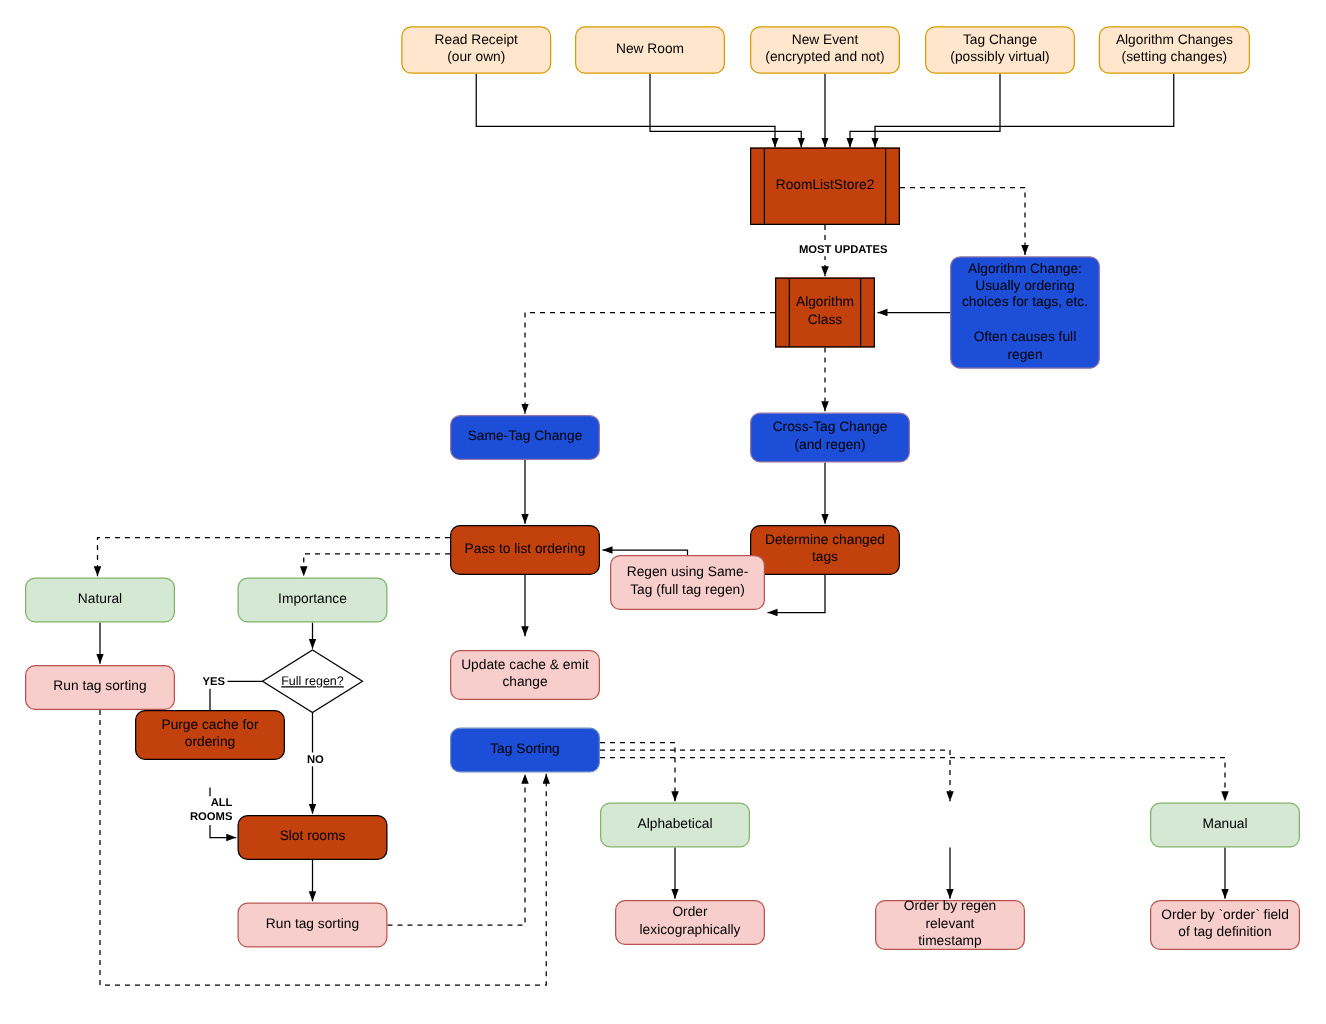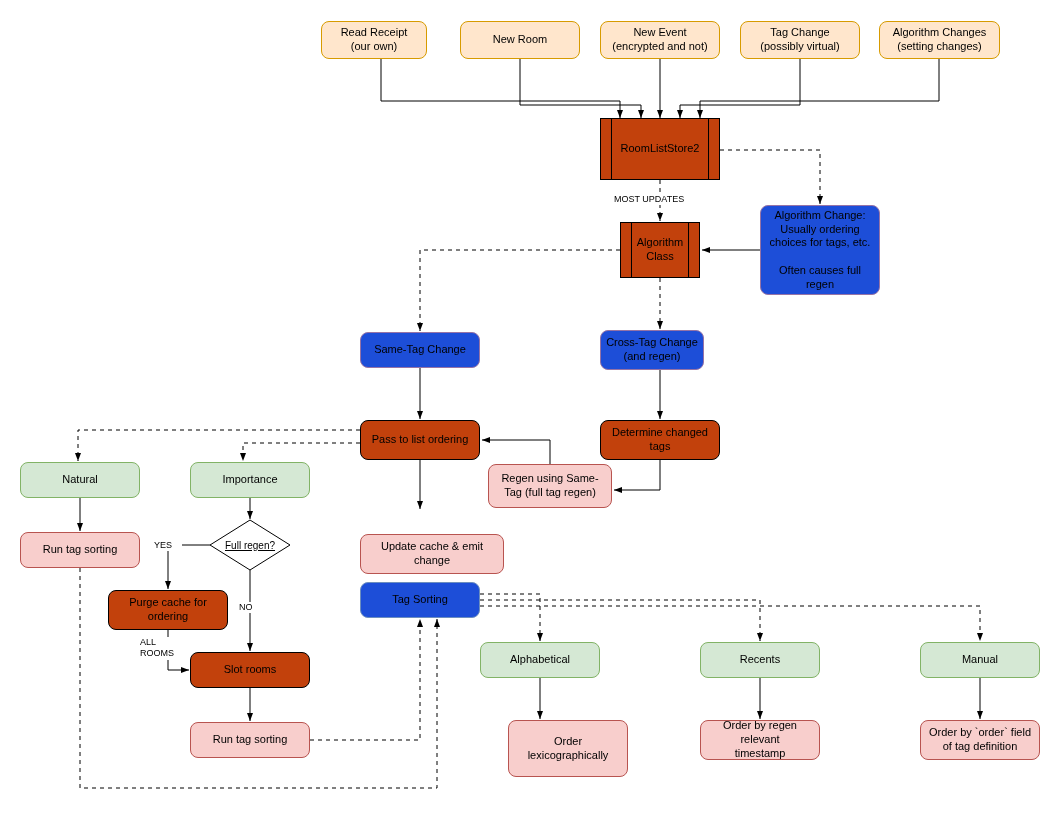--- a/index.html
+++ b/index.html
@@ -27,21 +27,21 @@
     content:""; position:absolute; top:0; bottom:0; width:0; border-left:1px solid #000;
   }
   .subroutine::before { left:10px; }
   .subroutine::after  { right:10px; }
   .diamond-label {
     position:absolute; display:flex; align-items:center; justify-content:center;
     text-align:center; font-size:10px; background:transparent;text-decoration:underline;
   }
   .small-label {
     position:absolute; font-size:9px; line-height:1.25; background:#ffffff;
-    text-align:left; white-space:pre-line; padding:0 2px;
+    text-align:right; white-space:pre-line; padding:0 2px;font-weight:bold;
   }
 </style>
 </head>
 <body>
 
 <div id="canvas">
 
   <svg id="edges" width="1061" height="819" viewBox="0 0 1061 819">
     <defs>
       <marker id="arrowhead" markerUnits="userSpaceOnUse" markerWidth="10" markerHeight="10" refX="8" refY="3" orient="auto">
@@ -78,66 +78,65 @@
     <path class="edge dashed" d="M360 443 L243 443 L243 461" marker-end="url(#arrowhead)"></path>
     <path class="edge dashed" d="M310 740 L420 740 L420 619" marker-end="url(#arrowhead)"></path>
     <path class="edge dashed" d="M80 568 L80 788 L437 788 L437 619" marker-end="url(#arrowhead)"></path>
     <path class="edge dashed" d="M480 594 L540 594 L540 641" marker-end="url(#arrowhead)"></path>
     <path class="edge dashed" d="M480 600 L760 600 L760 641" marker-end="url(#arrowhead)"></path>
     <path class="edge dashed" d="M480 606 L980 606 L980 641" marker-end="url(#arrowhead)"></path>
 
     <polygon points="250,520 290,545 250,570 210,545" fill="#ffffff" stroke="#000" stroke-width="1"></polygon>
   </svg>
 
-  <div class="node orange" style="left:321px;top:21px;width:106px;height:38px">Read Receipt
+  <div class="node orange" style="left:321px;top:21px;width:120px;height:38px">Read Receipt
 (our own)</div>
   <div class="node orange" style="left:460px;top:21px;width:120px;height:38px">New Room</div>
   <div class="node orange" style="left:600px;top:21px;width:120px;height:38px">New Event
 (encrypted and not)</div>
   <div class="node orange" style="left:740px;top:21px;width:120px;height:38px">Tag Change
 (possibly virtual)</div>
   <div class="node orange" style="left:879px;top:21px;width:121px;height:38px">Algorithm Changes
 (setting changes)</div>
 
   <div class="node subroutine" style="left:600px;top:118px;width:120px;height:62px">RoomListStore2</div>
   <div class="node subroutine" style="left:620px;top:222px;width:80px;height:56px">Algorithm
 Class</div>
   <div class="node purple" style="left:760px;top:205px;width:120px;height:90px">Algorithm Change:
 Usually ordering
 choices for tags, etc.
 
 Often causes full
 regen</div>
 
   <div class="node purple" style="left:360px;top:332px;width:120px;height:36px">Same-Tag Change</div>
-  <div class="node purple" style="left:600px;top:330px;width:104px;height:40px">Cross-Tag Change
+  <div class="node purple" style="left:600px;top:330px;width:128px;height:40px">Cross-Tag Change
 (and regen)</div>
 
   <div class="node" style="left:360px;top:420px;width:120px;height:40px">Pass to list ordering</div>
   <div class="node" style="left:600px;top:420px;width:120px;height:40px">Determine changed
 tags</div>
-  <div class="node red" style="left:488px;top:464px;width:124px;height:44px">Regen using Same-
+  <div class="node red" style="left:488px;top:444px;width:124px;height:44px">Regen using Same-
 Tag (full tag regen)</div>
-  <div class="node red" style="left:360px;top:534px;width:144px;height:40px">Update cache &amp; emit
+  <div class="node red" style="left:360px;top:520px;width:120px;height:40px">Update cache &amp; emit
 change</div>
 
   <div class="node green" style="left:20px;top:462px;width:120px;height:36px">Natural</div>
   <div class="node green" style="left:190px;top:462px;width:120px;height:36px">Importance</div>
   <div class="node red" style="left:20px;top:532px;width:120px;height:36px">Run tag sorting</div>
   <div class="diamond-label" style="left:210px;top:520px;width:80px;height:50px">Full regen?</div>
-  <div class="node" style="left:108px;top:590px;width:120px;height:40px">Purge cache for
+  <div class="node" style="left:108px;top:568px;width:120px;height:40px">Purge cache for
 ordering</div>
   <div class="node" style="left:190px;top:652px;width:120px;height:36px">Slot rooms</div>
   <div class="node red" style="left:190px;top:722px;width:120px;height:36px">Run tag sorting</div>
 
   <div class="node blue" style="left:360px;top:582px;width:120px;height:36px">Tag Sorting</div>
   <div class="node green" style="left:480px;top:642px;width:120px;height:36px">Alphabetical</div>
-  <div class="node green" style="left:700px;top:642px;width:120px;height:36px">Recents</div>
   <div class="node green" style="left:920px;top:642px;width:120px;height:36px">Manual</div>
-  <div class="node red" style="left:508px;top:720px;width:120px;height:57px">Order
+  <div class="node red" style="left:492px;top:720px;width:120px;height:36px">Order
 lexicographically</div>
   <div class="node red" style="left:700px;top:720px;width:120px;height:40px">Order by regen relevant
 timestamp</div>
   <div class="node red" style="left:920px;top:720px;width:120px;height:40px">Order by `order` field
 of tag definition</div>
 
   <div class="small-label" style="left:612px;top:194px;width:96px">MOST UPDATES</div>
   <div class="small-label" style="left:152px;top:540px;width:26px">YES</div>
   <div class="small-label" style="left:237px;top:602px;width:20px">NO</div>
   <div class="small-label" style="left:138px;top:637px;width:46px">ALL

